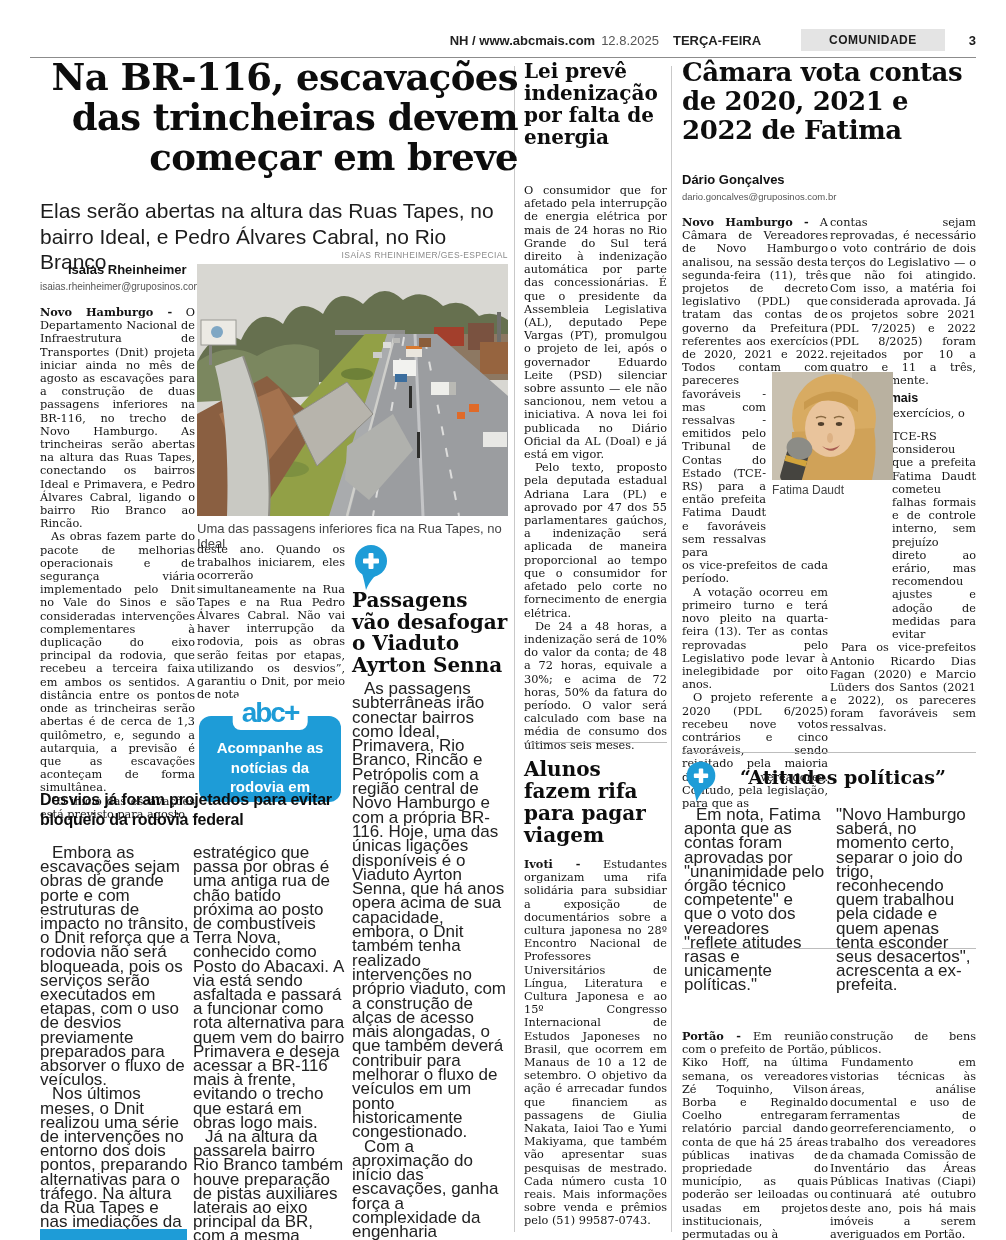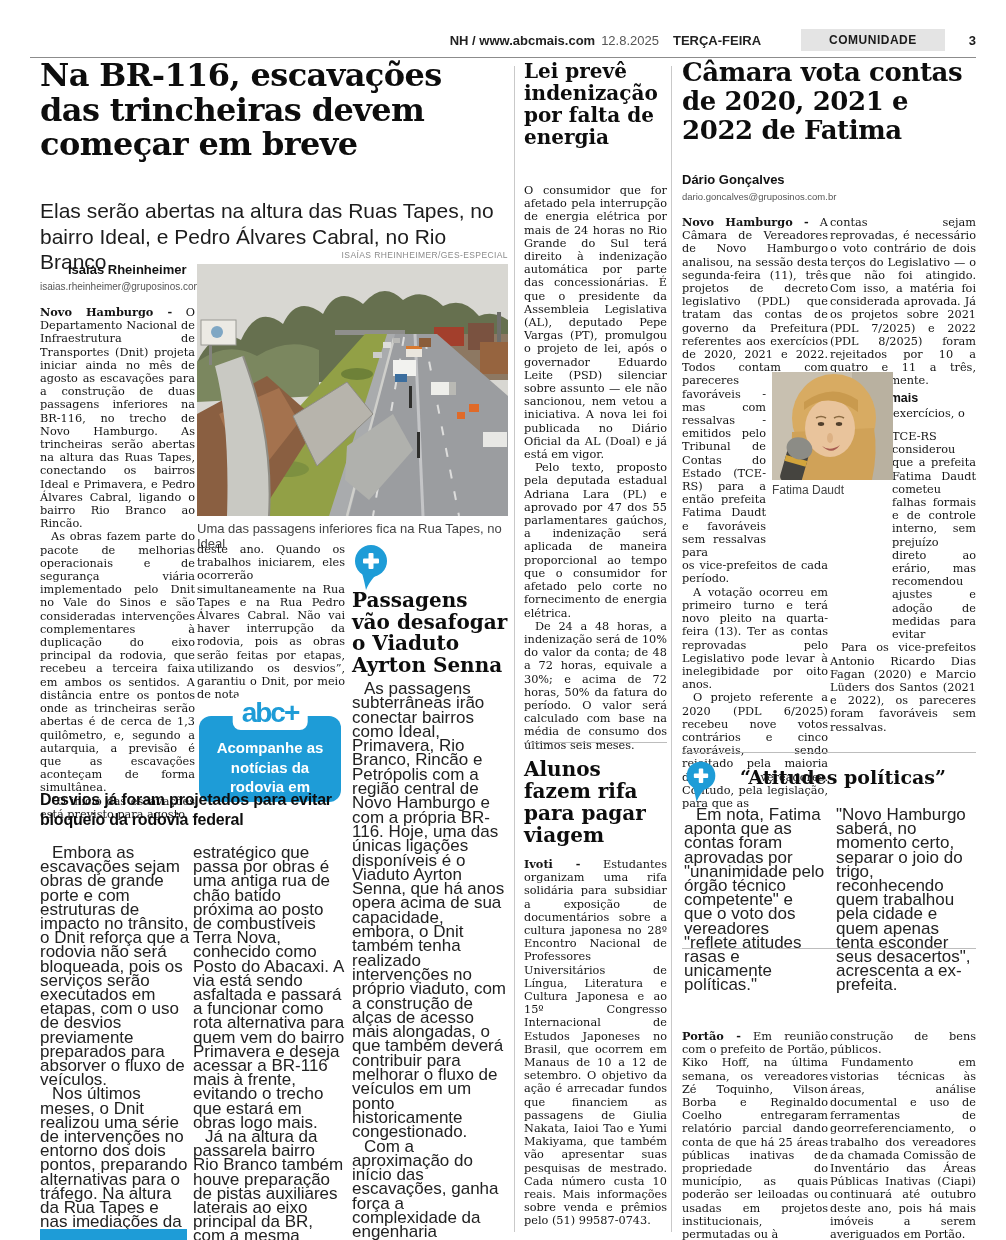--- a/index.html
+++ b/index.html
@@ -21,22 +21,22 @@
     padding:4px 28px; margin-left:26px; color:#1a1a1a; }
   .mh-page { font-weight:bold; font-size:13px; margin-left:10px; color:#1a1a1a; }
   .top-rule { position:absolute; top:57px; left:30px; right:30px; height:1px; background:#8c8c8c; }
 
   .vrule { position:absolute; width:1px; background:#c9c9c9; top:66px; height:1166px; }
   .vrule-1 { left:514px; } .vrule-2 { left:671px; }
   .hrule { position:absolute; height:1px; background:#bdbdbd; }
 
   
   .a-headline { position:absolute; left:40px; top:58px; width:478px;
-    font-weight:bold; font-size:32px; line-height:1.08; letter-spacing:-0.6px;
-    color:#0d0d0d; white-space:pre-line; }
+    font-weight:bold; font-size:37px; line-height:1.08; letter-spacing:-0.6px;
+    color:#0d0d0d; white-space:pre-line;text-align:right; }
   .a-subhead { position:absolute; left:40px; top:198px; width:470px;
     font-size:21px; line-height:1.22; color:#1c1c1c; }
   .a-byline { position:absolute; left:40px; top:262px; font-size:13px; font-weight:bold; color:#111;padding-left:28px; }
   .a-byline-email { position:absolute; left:40px; top:281px; font-size:10px; color:#555; }
   .a-credit { position:absolute; left:208px; top:250px; width:300px; text-align:right;
     font-size:8.5px; letter-spacing:.4px; color:#8a8a8a; }
   .a-photo { position:absolute; left:197px; top:264px; width:311px; height:252px; overflow:hidden; }
   .a-caption { position:absolute; left:197px; top:521px; width:311px; font-size:13px; color:#444; }
 
   .serif-body { font-family:"DejaVu Serif","Liberation Serif",serif;

